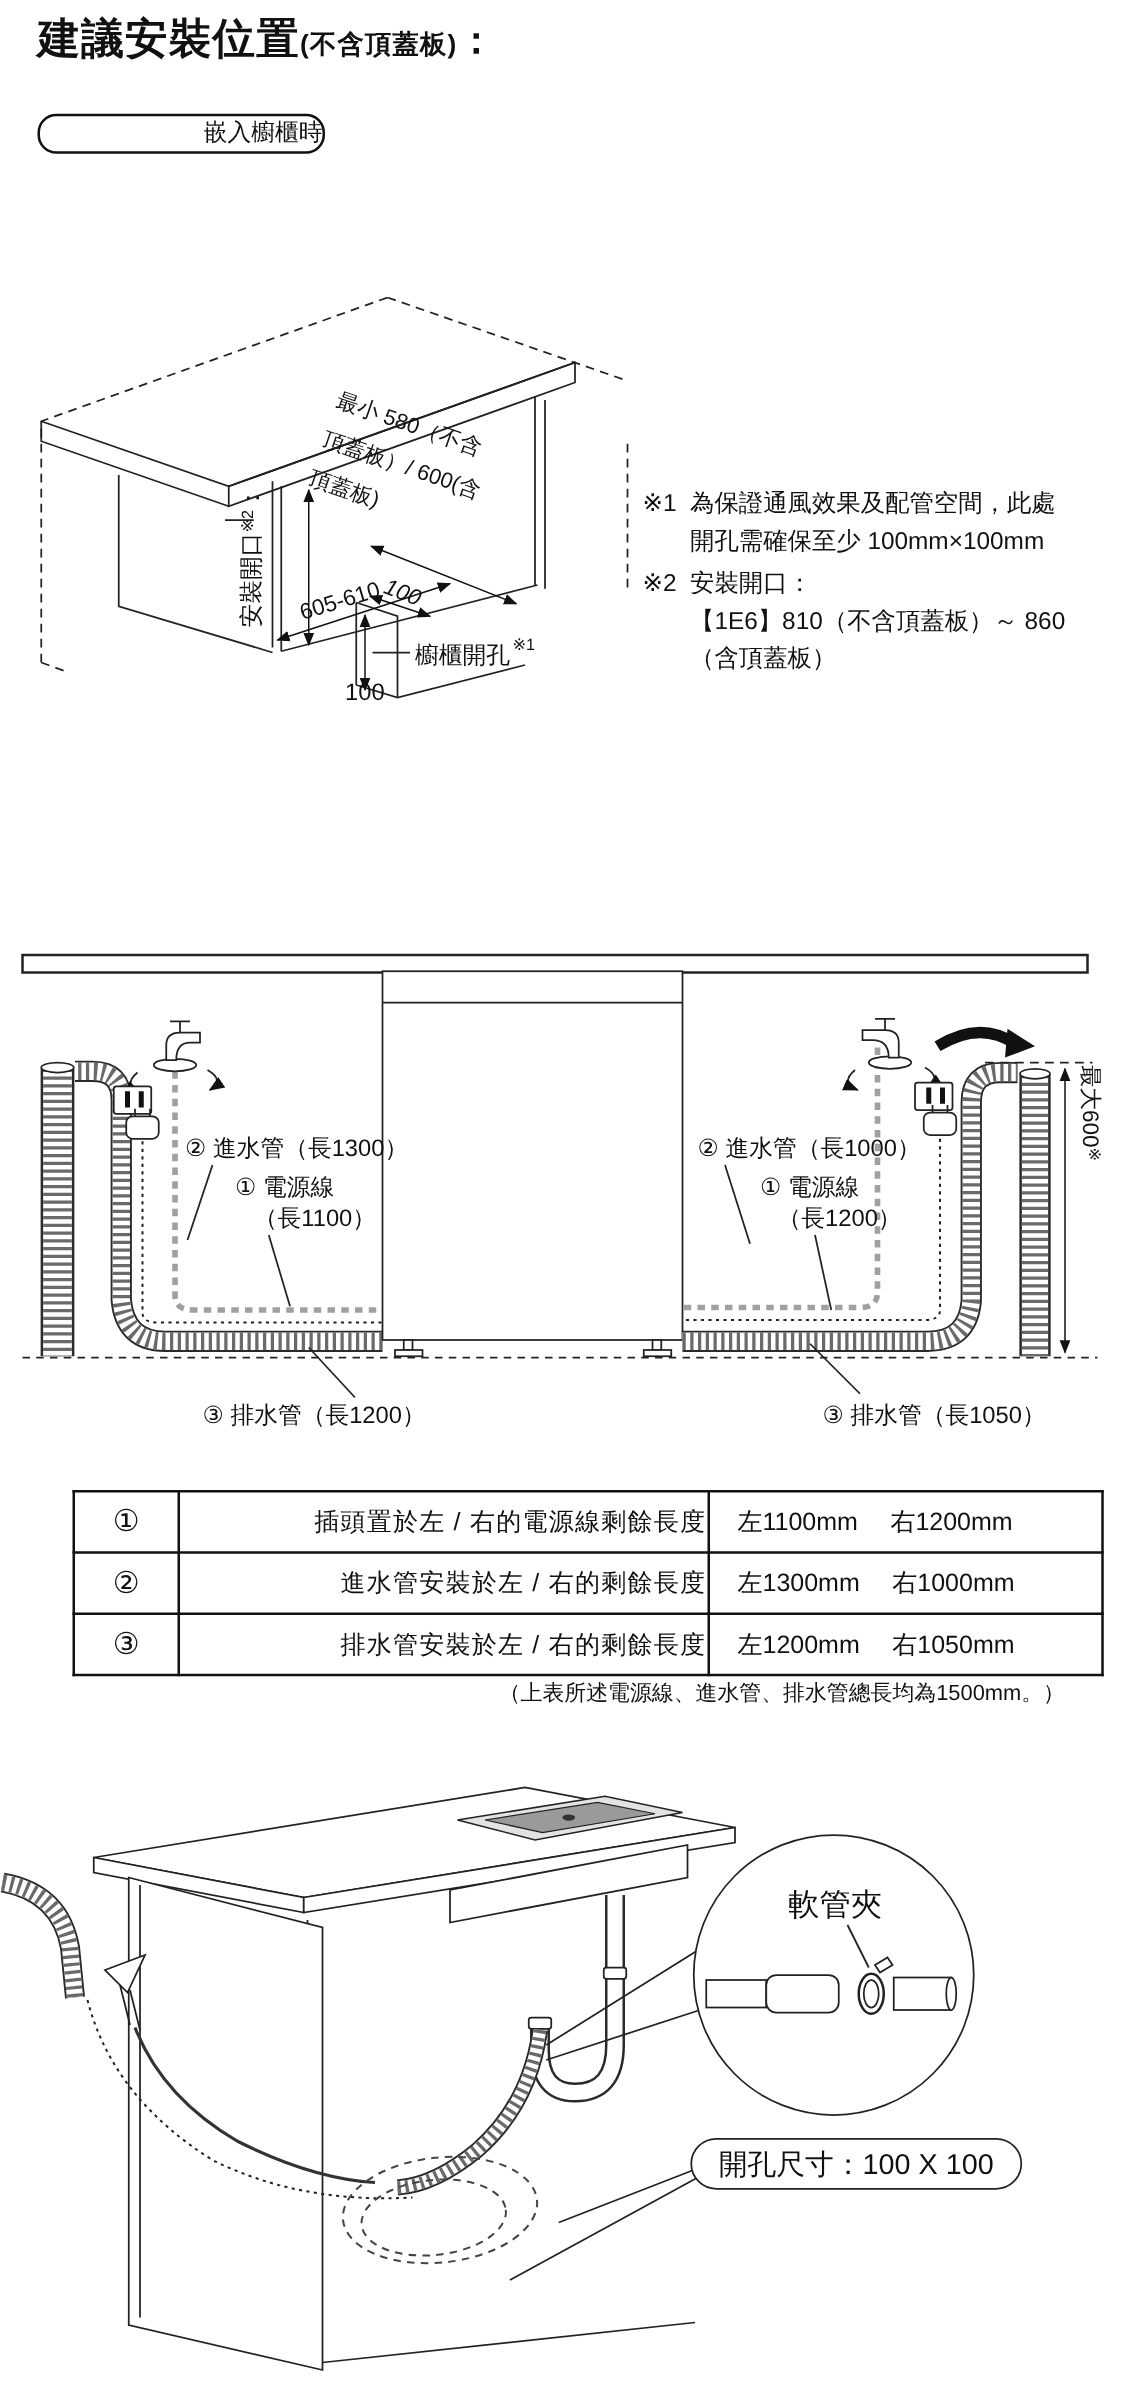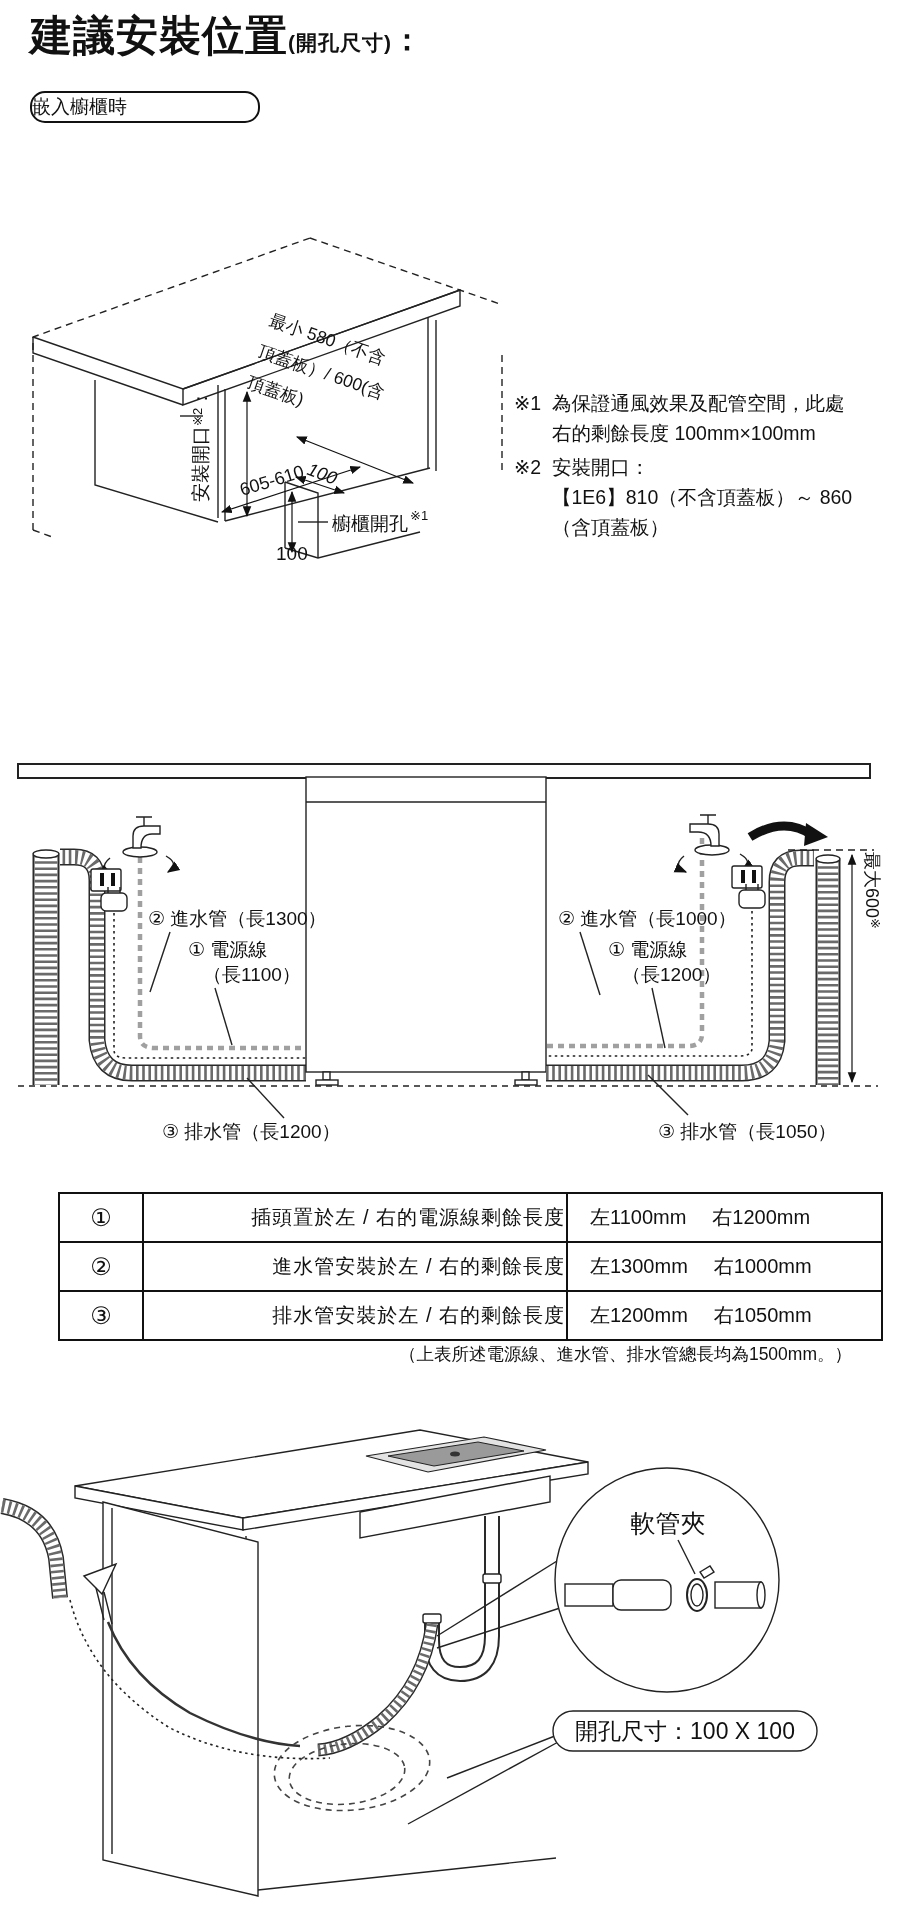--- a/index.html
+++ b/index.html
@@ -1,24 +1,24 @@
 <!DOCTYPE html>
 <html><head>
 <meta charset="utf-8">
 <style>
   html,body{margin:0;padding:0;background:#fff}
   .page{position:relative;width:900px;height:1912px;background:#fff;overflow:hidden;
         font-family:"Liberation Sans","DejaVu Sans",sans-serif;color:#111}
   .abs{position:absolute}
   .title{left:30px;top:8px;font-weight:bold;letter-spacing:1px;white-space:nowrap}
-  .title .t-main{font-size:42px}
+  .title .t-main{font-size:34px}
   .title .t-unit{font-size:21px}
   .title .t-colon{font-size:30px}
   .pill{left:30px;top:91px;width:226px;height:28px;border:2px solid #111;border-radius:15px;
-        text-align:left;font-size:19px;line-height:27px}
+        text-align:right;font-size:19px;line-height:27px}
   .bullets{left:28px;top:122px;width:864px;font-size:19.5px;line-height:23.5px}
   .bullets .li{position:relative;padding-left:17px}
   .bullets .li::before{content:"●";position:absolute;left:0;top:3px;font-size:13px}
   .sidenotes{left:514px;top:388px;width:386px;font-size:19.5px;line-height:30px}
   .note{display:flex;margin-bottom:4px}
   .nmark{flex:0 0 38px}
   .drain-note{left:16px;top:1155px;width:880px;font-size:17px;letter-spacing:0.2px}
   table.spec{position:absolute;left:58px;top:1192px;border-collapse:collapse;table-layout:fixed}
   .spec td{border:2px solid #111;height:45px;font-size:20px;background:#fff}
   .spec .c-no{width:80px;text-align:center;font-size:24px}
@@ -48,21 +48,21 @@
   .t25{font-size:25px}
   .t23{font-size:23px}
   .it{font-style:italic}
 </style>
 </head>
 <body>
 
 <div class="page">
 
   <div class="abs title">
-    <span class="t-main">建議安裝位置</span><span class="t-unit">(開孔尺寸)</span><span class="t-colon">：</span>
+    <span class="t-main">建議安裝位置</span><span class="t-unit">(不含頂蓋板)</span><span class="t-colon">：</span>
   </div>
 
   <div class="abs pill">嵌入櫥櫃時</div>
 
 
   <svg class="abs" style="top:230px" width="900" height="345" viewBox="0 0 900 345">
     <defs>
       <marker id="a1" viewBox="0 0 10 10" markerWidth="9" markerHeight="9" refX="9" refY="5" orient="auto-start-reverse">
         <path d="M0,1 L10,5 L0,9 z" fill="#111"></path>
       </marker>
@@ -117,21 +117,21 @@
       <text class="t19" transform="rotate(-90 207 272)" x="207" y="272"><tspan>安裝開口</tspan><tspan class="t13" dy="-5">※2</tspan><tspan dy="5">：</tspan></text>
       <text class="t18" transform="rotate(-17 242 266)" x="242" y="266">605-610</text>
     </g>
   </svg>
 
   <div class="abs sidenotes">
     <div class="note">
       <span class="nmark">※1</span>
       <div class="nbody">
         <div>為保證通風效果及配管空間，此處</div>
-        <div>右的剩餘長度 100mm×100mm</div>
+        <div>開孔需確保至少 100mm×100mm</div>
       </div>
     </div>
     <div class="note">
       <span class="nmark">※2</span>
       <div class="nbody">
         <div>安裝開口：</div>
         <div>【1E6】810（不含頂蓋板）～ 860</div>
         <div>（含頂蓋板）</div>
       </div>
     </div>

